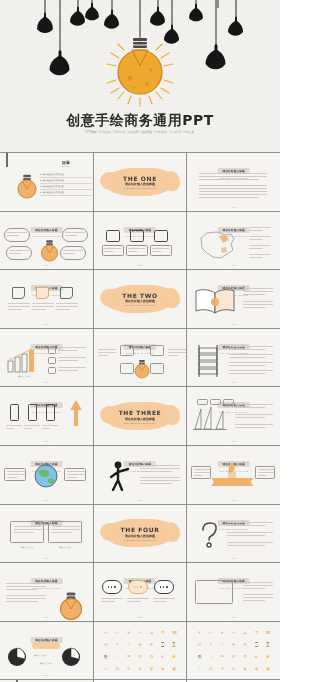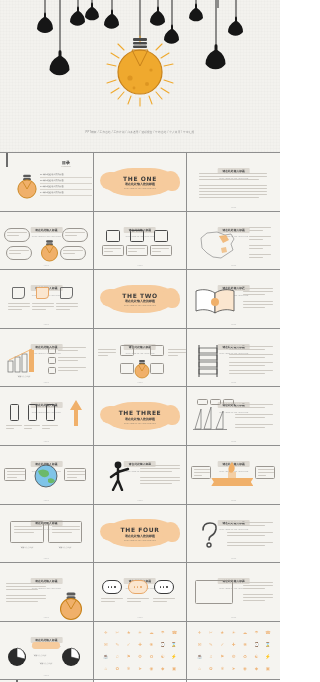--- a/index.html
+++ b/index.html
@@ -182,20 +182,21 @@
         <rect x="133" y="45.5" width="14" height="2.5" rx="1" fill="#4a4a4a"></rect>
         <circle cx="140" cy="72" r="22" fill="#EFA92E" stroke="#C8821A" stroke-width="1.2"></circle>
         <path d="M132 50 l8 16 l8 -16 z" fill="none" stroke="#C8821A" stroke-width="1"></path>
         <circle cx="130" cy="78" r="2.6" fill="#D9921F" opacity=".85"></circle>
         <circle cx="147" cy="84" r="2" fill="#D9921F" opacity=".85"></circle>
         <circle cx="151" cy="70" r="1.6" fill="#D9921F" opacity=".85"></circle>
         <circle cx="134" cy="88" r="1.4" fill="#D9921F" opacity=".85"></circle>
       </g>
     </svg>
 
+    <div class="hero-title">创意手绘商务通用PPT</div>
     <div class="hero-sub">PPT模板 / 工作总结 / 工作计划 / 商务通用 / 述职报告 / 年终总结 / 个人简历 / 年中汇报</div>
   </div>
 
   <div class="grid" id="grid">
       <div class="slide">
     <svg width="26" height="39" viewBox="0 0 20 30" style="position:absolute;left:14px;top:10px">
     <rect x="7" y="9" width="6" height="2" rx="1" fill="#5a5a5a"></rect>
     <rect x="7" y="11.5" width="6" height="2" rx="1" fill="#5a5a5a"></rect>
     <circle cx="10" cy="20" r="7" fill="#F0B06A" stroke="#C8821A" stroke-width=".7"></circle>
     <path d="M6.5 14 l3.5 6 l3.5 -6" fill="none" stroke="#C8821A" stroke-width=".6"></path>

